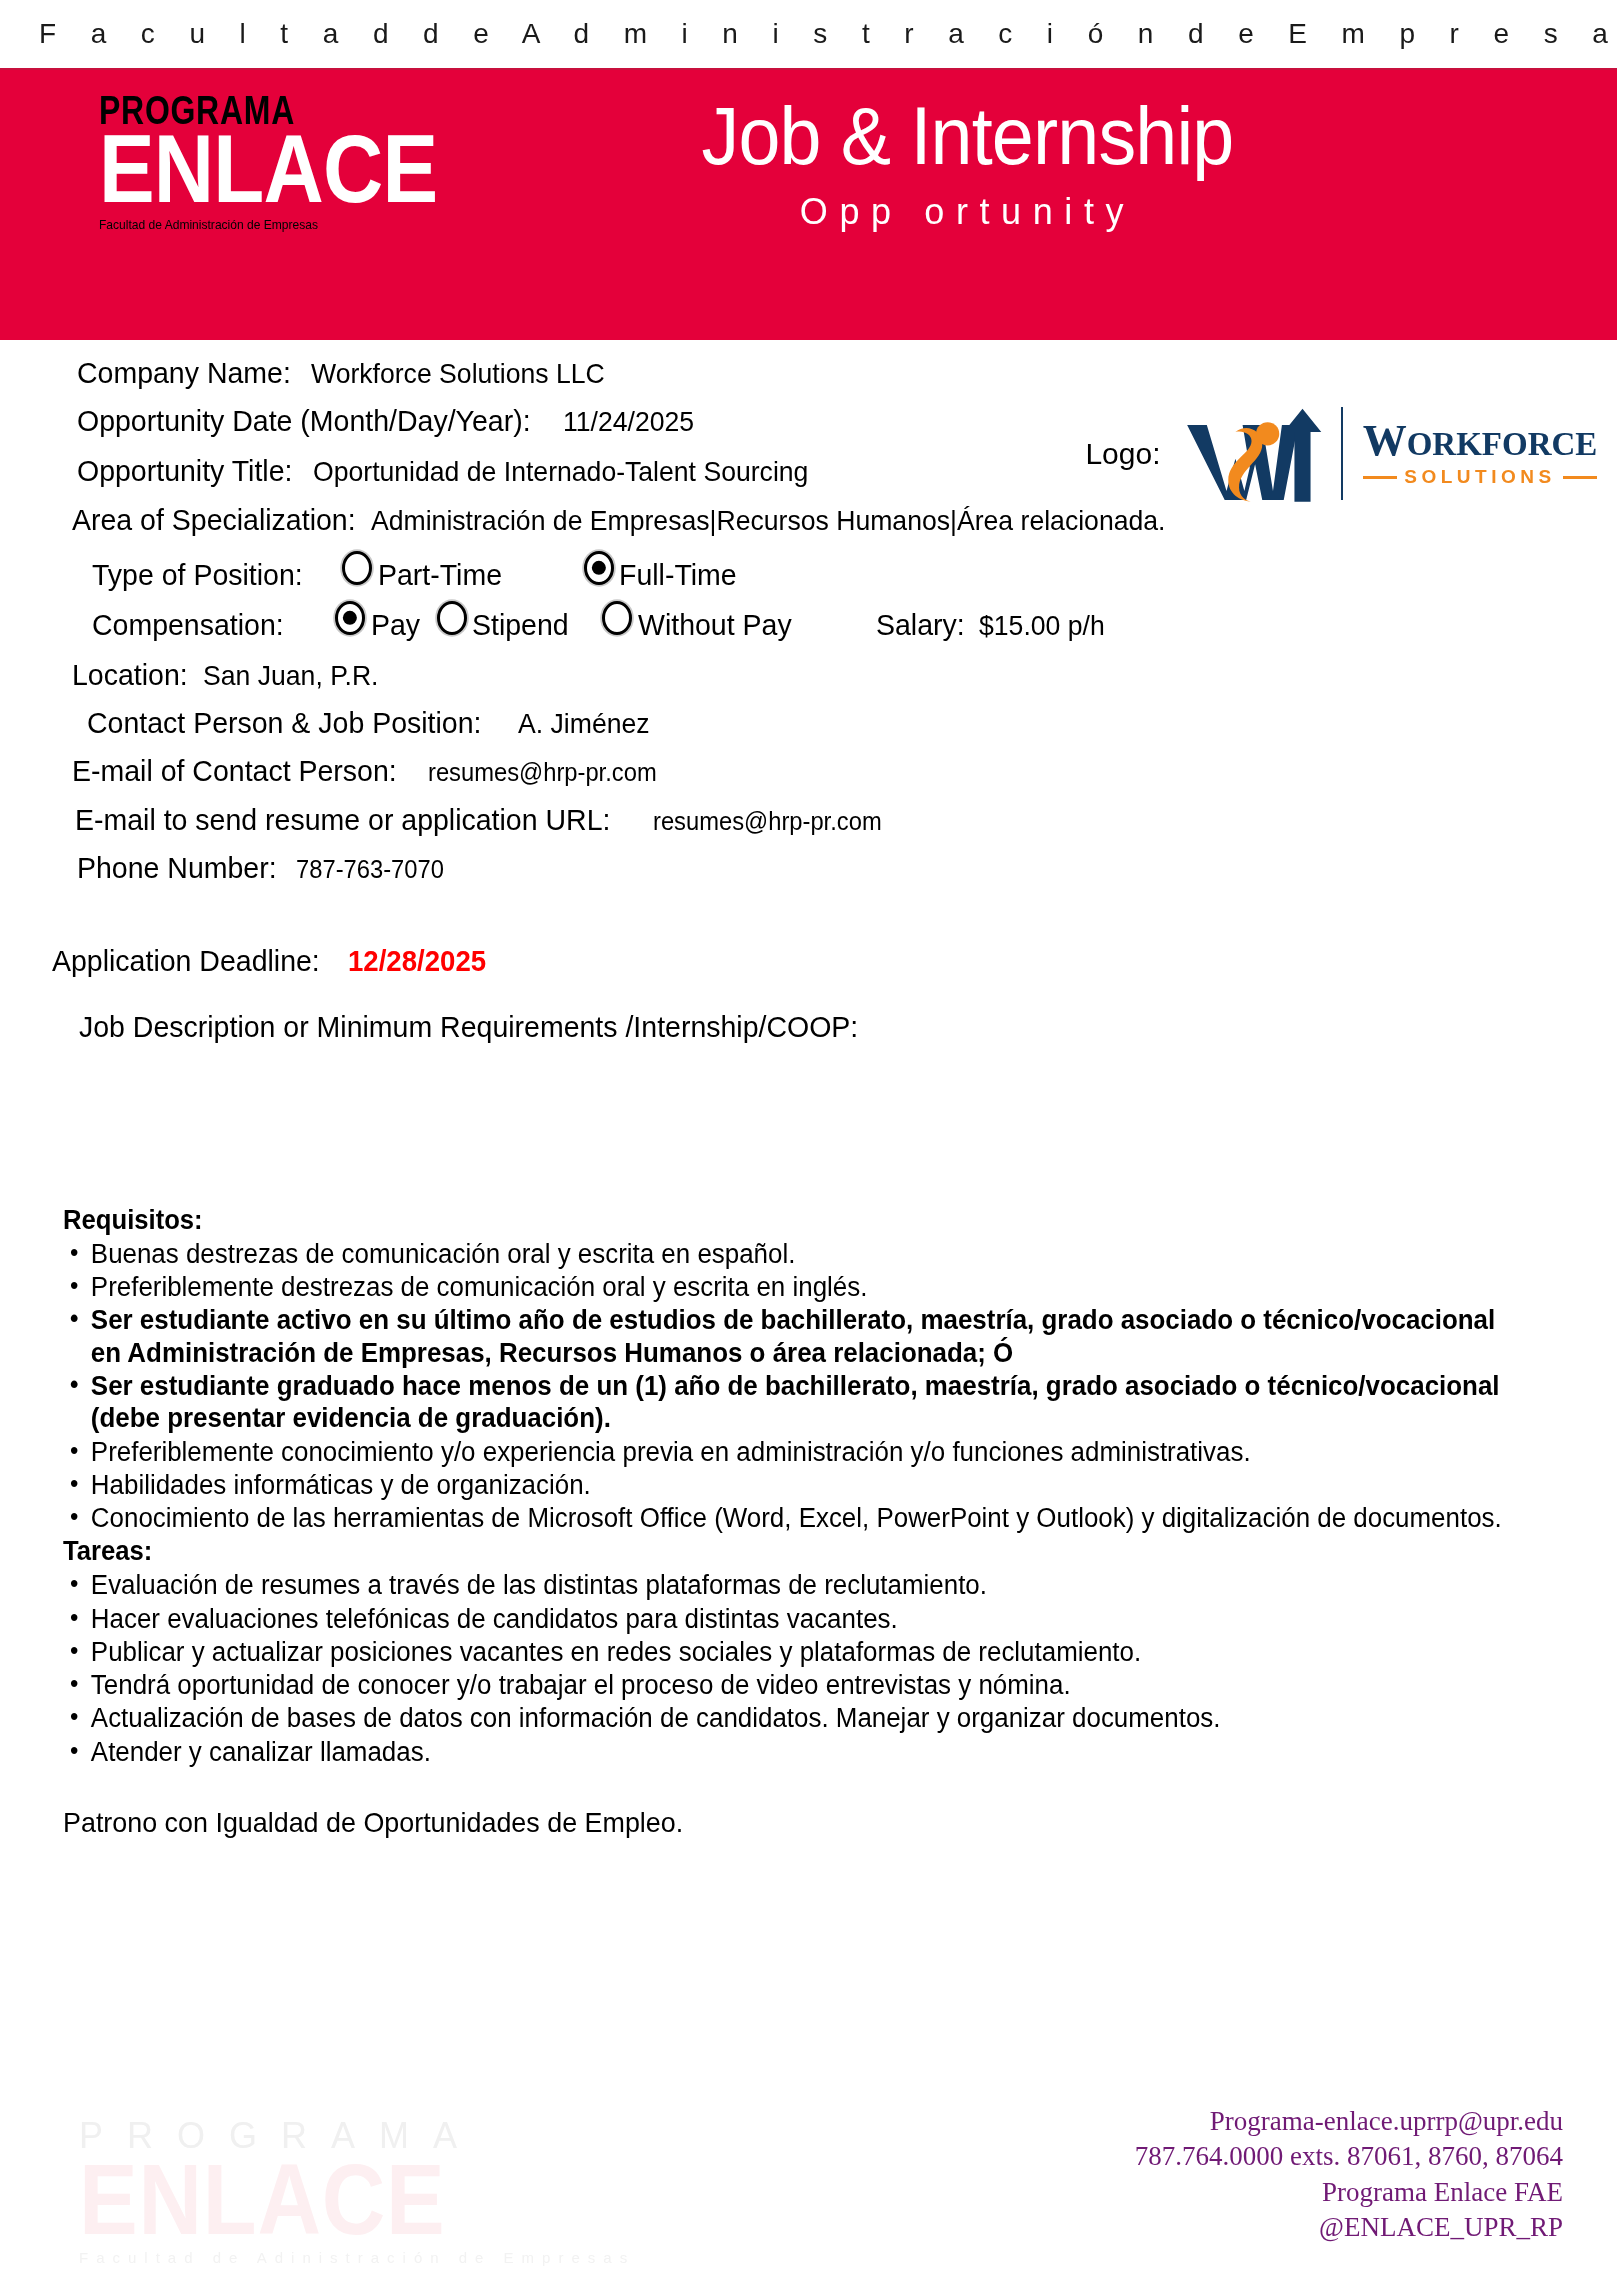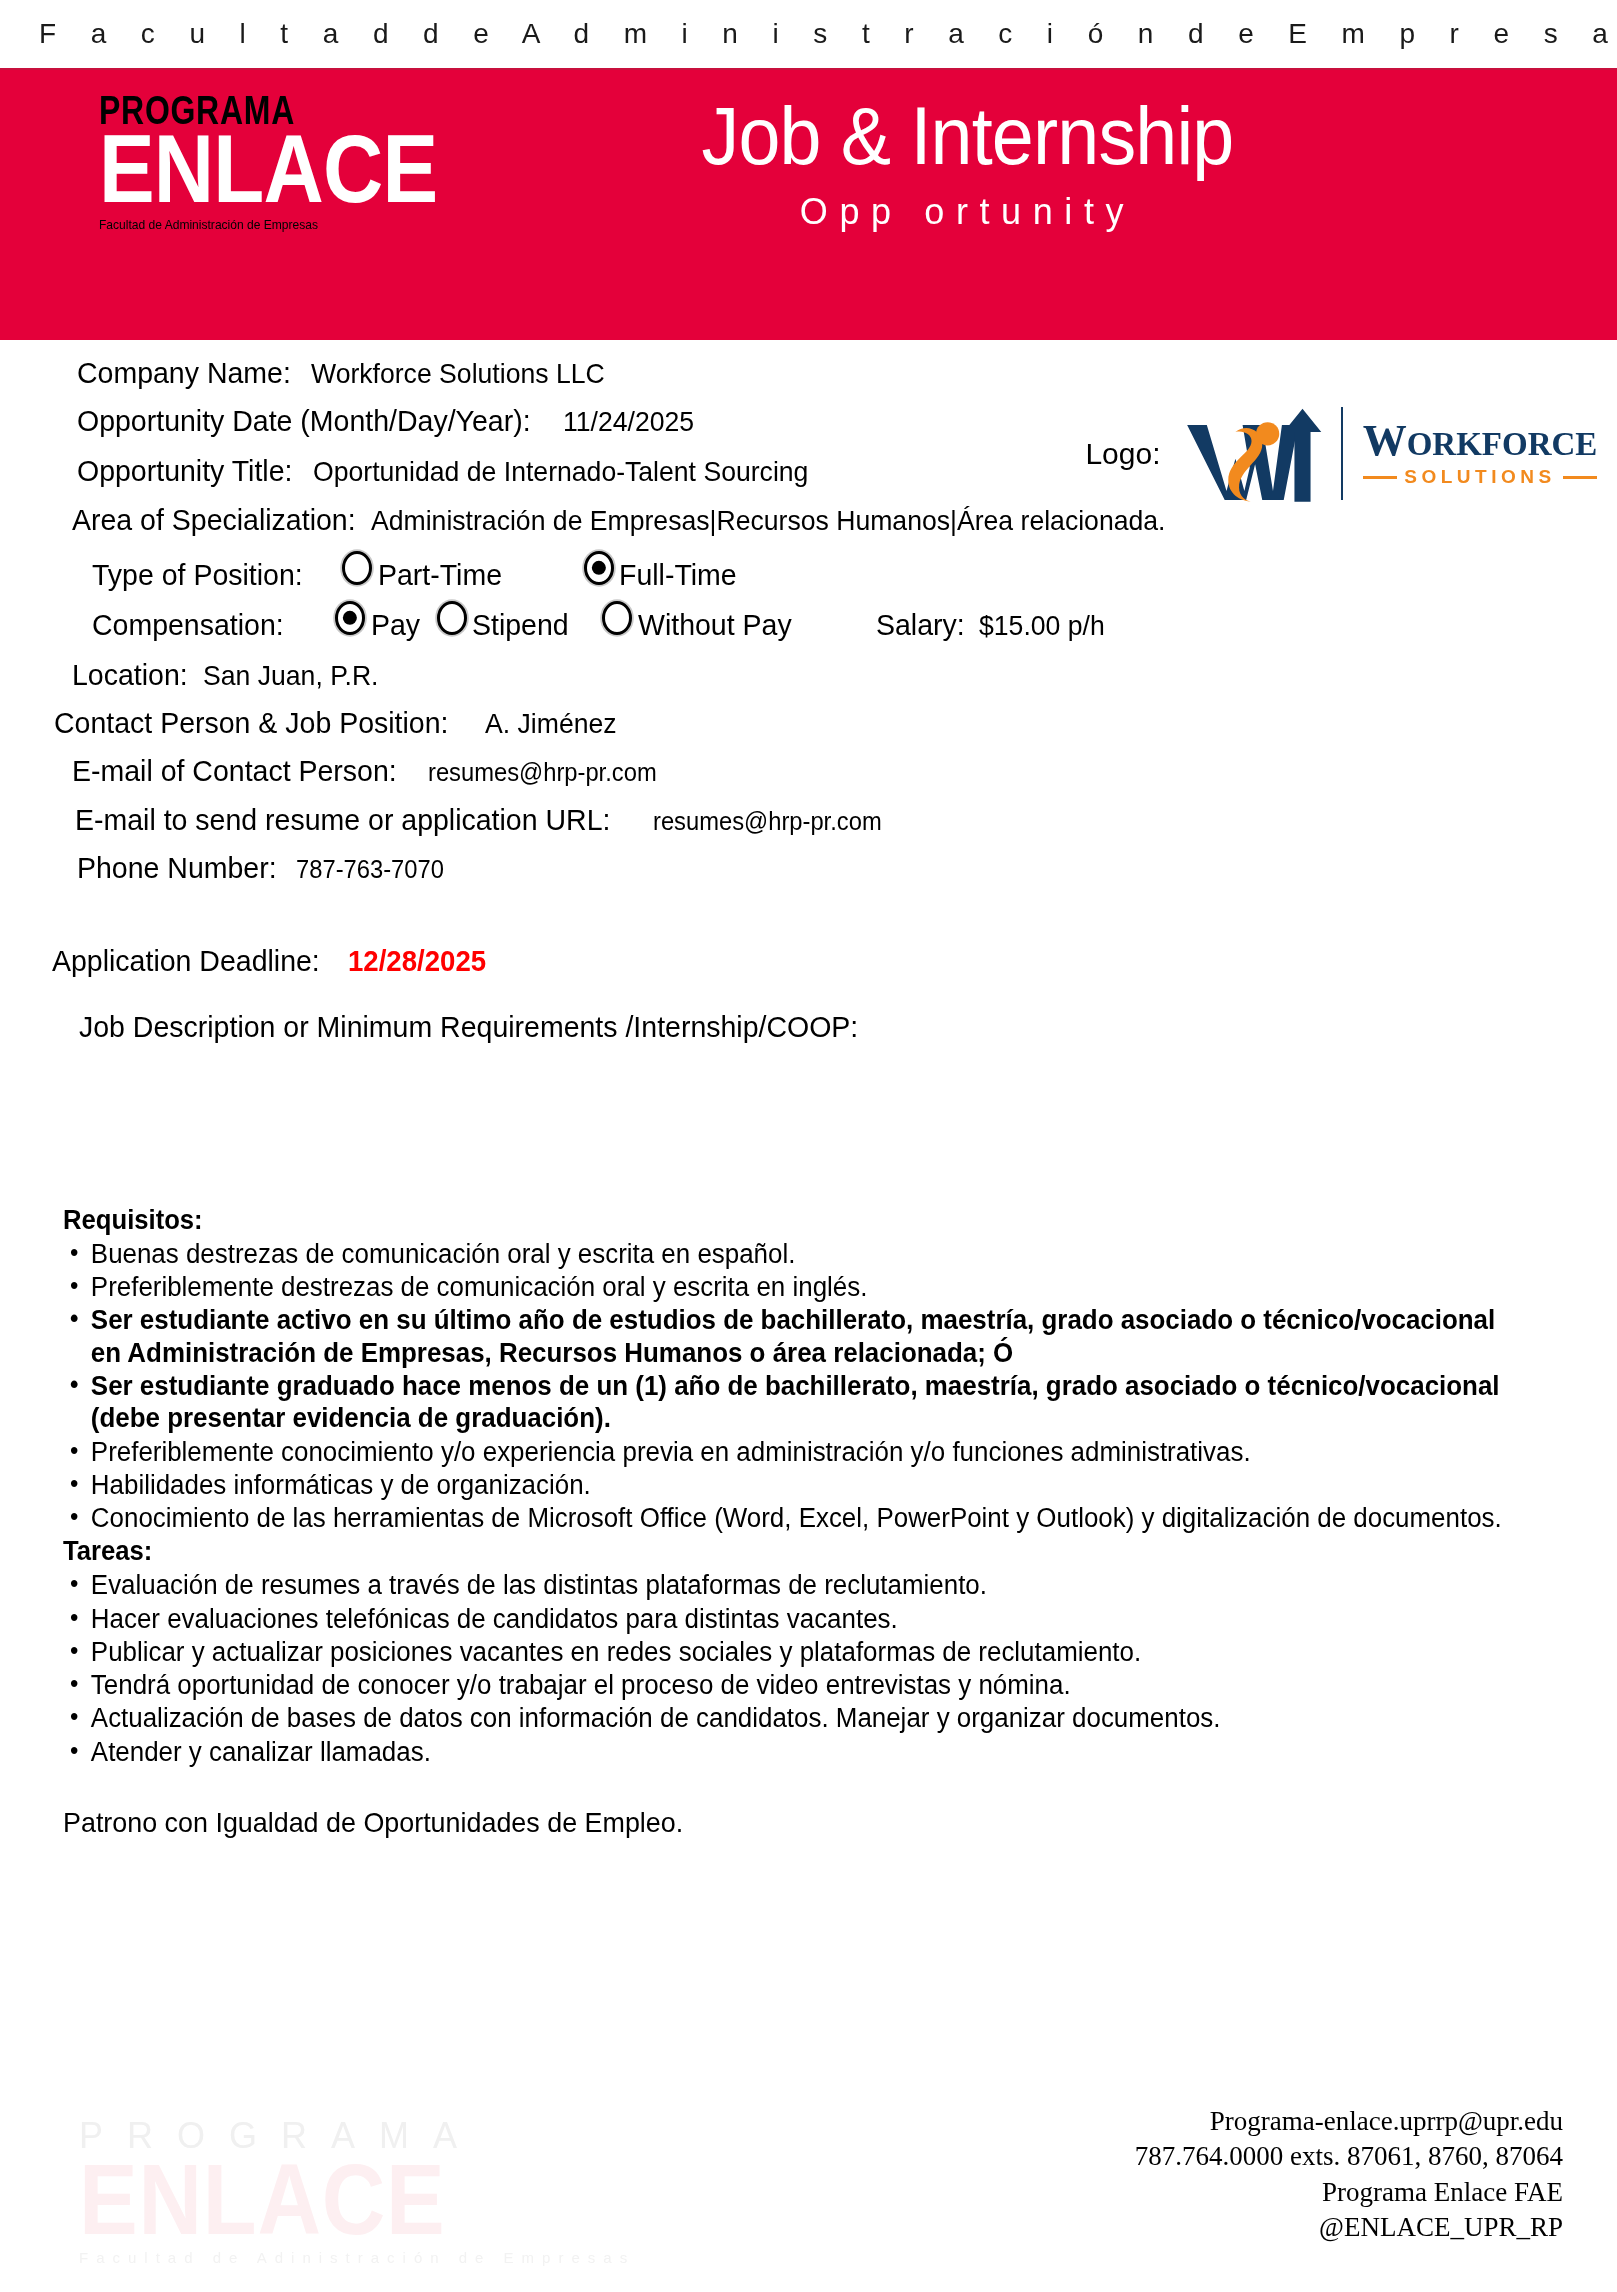--- a/index.html
+++ b/index.html
@@ -315,21 +315,21 @@
   }
 
   
   .footer-contact {
     position: absolute;
     right: 54px;
     bottom: 47px;
     text-align: right;
     font-family: "Liberation Serif", serif;
     font-size: 27px;
-    color: #000000;
+    color: #701a75;
     line-height: 1.32;
   }
 </style>
 </head>
 <body>
 
 <div class="page">
 
   <div class="faculty-bar">
     <div class="faculty-bar-text">F a c u l t a d   d e   A d m i n i s t r a c i ó n   d e   E m p r e s a s</div>
@@ -425,21 +425,21 @@
       <span class="gap6"></span>
       <span class="val">$15.00 p/h</span>
     </div>
 
     <div class="frow" style="padding-left:72px;">
       <span class="lab">Location:</span>
       <span class="gap6"></span>
       <span class="val">San Juan, P.R.</span>
     </div>
 
-    <div class="frow" style="padding-left:54px;">
+    <div class="frow" style="padding-left:87px;">
       <span class="lab">Contact Person &amp; Job Position:</span>
       <span style="display:inline-block;width:16px;"></span>
       <span class="val">A. Jiménez</span>
     </div>
 
     <div class="frow" style="padding-left:72px;text-align:right;">
       <span class="lab">E-mail of Contact Person:</span>
       <span style="display:inline-block;width:14.3px;"></span>
       <span class="val val-sm">resumes@hrp-pr.com</span>
     </div>

